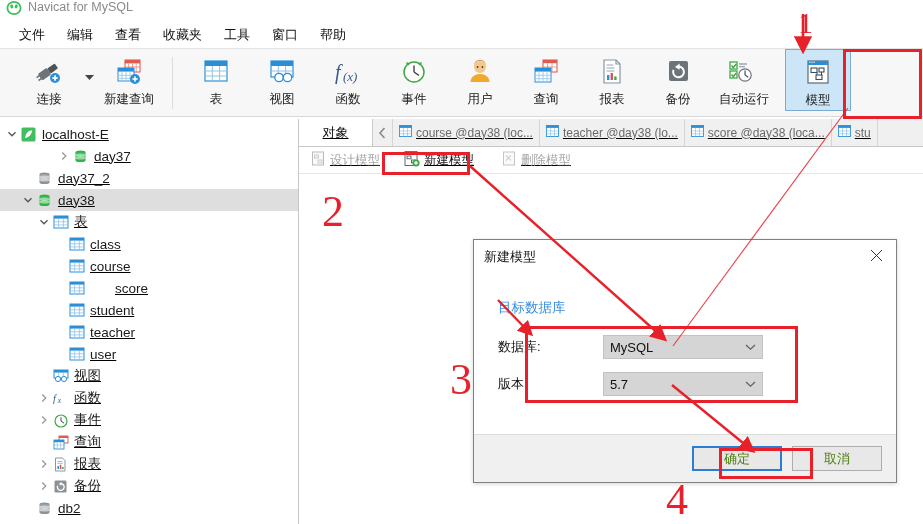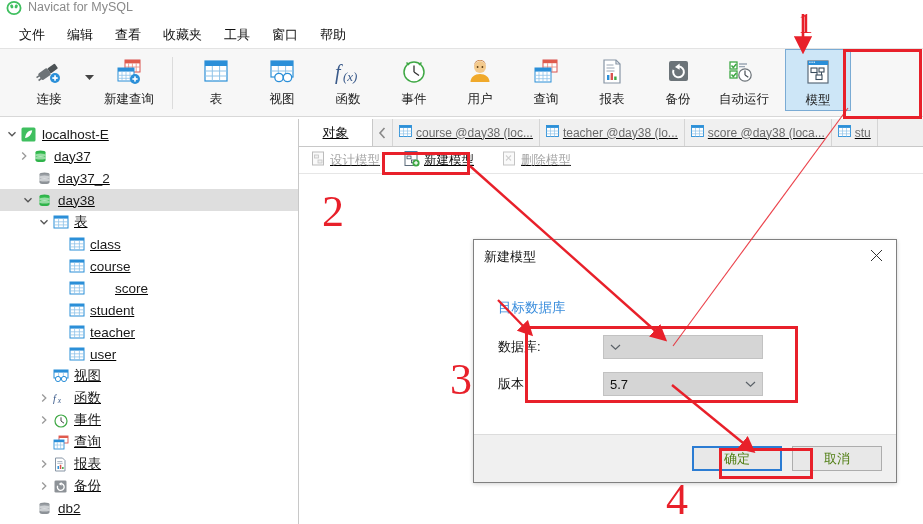--- a/index.html
+++ b/index.html
@@ -342,21 +342,21 @@
         </span>
         <span class="t-icon">
           <svg width="15" height="15" viewBox="0 0 15 15">
             <rect x="0.5" y="0.5" width="14" height="14" rx="1.5" fill="#3fbf5f"></rect>
             <path d="M4 11 C5 5 8 3.5 11.2 3.3 C10.5 8 7.8 10.5 4 11z" fill="#fff"></path>
           </svg>
         </span>
         <span class="t-label">localhost-E</span>
       </div>
 
-      <div class="tree-row" style="padding-left:16px;">
+      <div class="tree-row" style="padding-left:16px;margin-left:40px;">
         <span class="twisty">
           <svg width="10" height="10" viewBox="0 0 10 10">
               <path d="M3.2 1.5 L6.8 5 L3.2 8.5" fill="none" stroke="#999" stroke-width="1.3"></path>
             </svg>
         </span>
         <span class="t-icon">
           <svg width="15" height="15" viewBox="0 0 15 15">
             <ellipse cx="7.5" cy="3.4" rx="5" ry="1.9" fill="#2fb34a"></ellipse>
             <rect x="2.5" y="3.4" width="10" height="7.8" fill="#35bd50"></rect>
             <ellipse cx="7.5" cy="11.2" rx="5" ry="1.9" fill="#2fb34a"></ellipse>
@@ -694,20 +694,21 @@
         <path d="M1 1 L12 12 M12 1 L1 12" stroke="#333" stroke-width="1"></path>
       </svg>
     </div>
 
     <div class="dlg-body">
       <div class="dlg-section">目标数据库</div>
 
       <div class="field-row">
         <span class="field-label">数据库:</span>
         <div class="combo">
+          <span class="cval">MySQL</span>
           <span class="carrow">
             <svg width="11" height="8" viewBox="0 0 11 8">
                 <path d="M1 2 L5.5 6.2 L10 2" fill="none" stroke="#5a6168" stroke-width="1.2"></path>
               </svg>
           </span>
         </div>
       </div>
 
       <div class="field-row">
         <span class="field-label">版本:</span>

